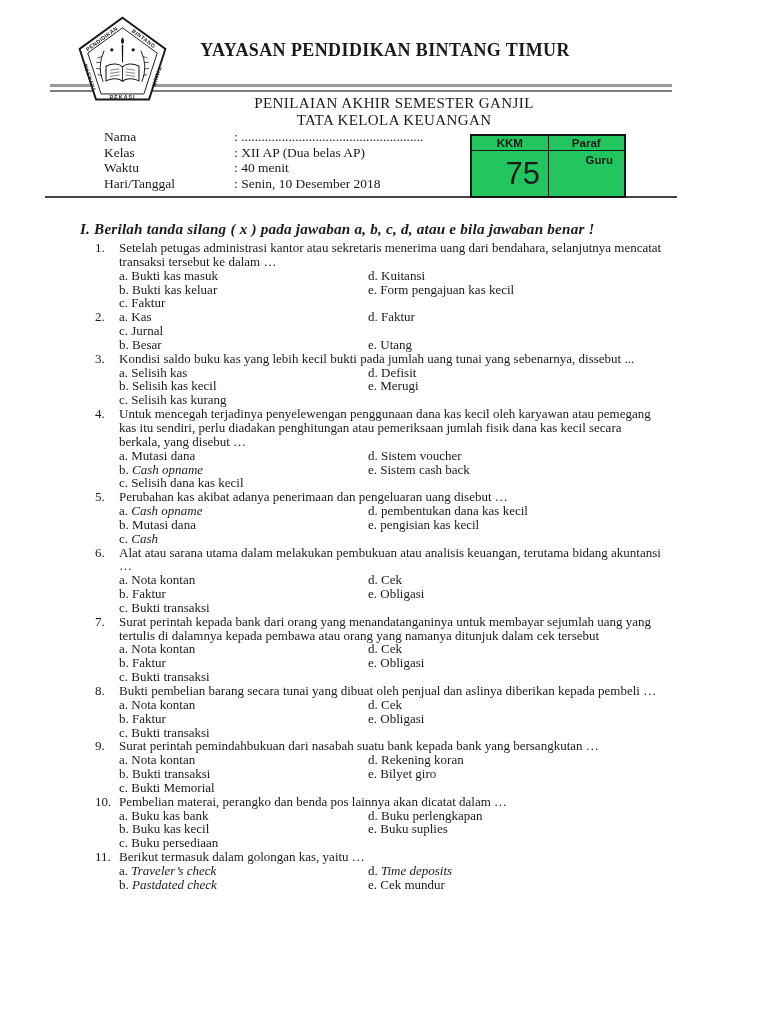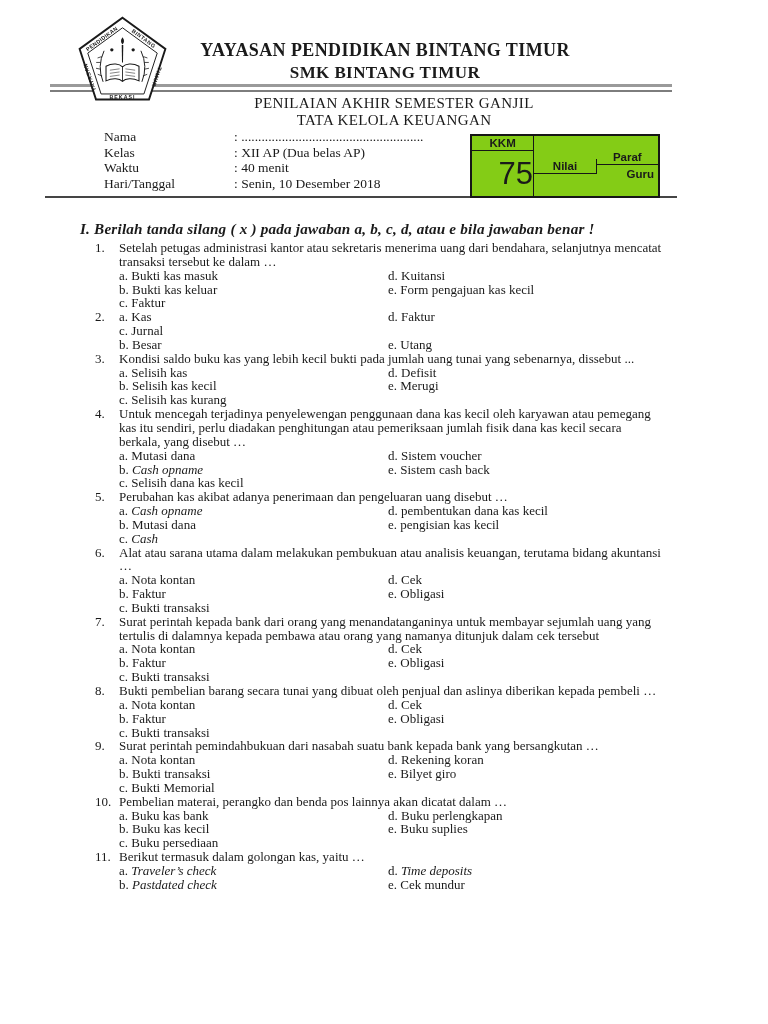--- a/index.html
+++ b/index.html
@@ -19,40 +19,40 @@
   .exam-titles{position:absolute;left:95px;right:75px;top:95px;text-align:center;line-height:17px;letter-spacing:.4px;}
   .exam-line{font-size:15px;}
 
   
   .info{position:absolute;left:75px;top:129px;width:390px;font-size:13.5px;line-height:15.7px;}
   .info-row{display:flex;}
   .info-label{width:130px;flex-shrink:0;margin-left:29px;}
   .info-value{white-space:nowrap;}
 
   
-  .scorebox{position:absolute;left:470px;top:134px;width:190px;height:64px;border:2px solid var(--border);
-    display:flex;font-family:"Liberation Sans",sans-serif;background:#84cc16;z-index:2;align-items:center;}
+  .scorebox{position:absolute;left:470px;top:134px;width:156px;height:64px;border:2px solid var(--border);
+    display:flex;font-family:"Liberation Sans",sans-serif;background:#22c55e;z-index:2;}
   .sb-col{flex:1;display:flex;flex-direction:column;}
   .sb-col:not(:last-child){border-right:1.6px solid var(--border);}
   .sb-head{height:15px;border-bottom:1.6px solid var(--border);font-size:11.5px;font-weight:bold;
     text-align:center;line-height:14px;}
   .sb-body{flex:1;text-align:center;margin-left:26px;}
   .sb-kkm{font-size:31px;line-height:46px;}
   .sb-guru{font-size:11.5px;font-weight:bold;line-height:15px;padding-top:2px;}
 
   .rule-mid{position:absolute;left:45px;width:632px;top:196px;border-top:2.6px solid var(--line-dark);}
 
   
   .section-heading{position:absolute;left:80px;top:220px;width:650px;font-size:15.2px;font-weight:bold;font-style:italic;letter-spacing:.2px;}
   .questions{position:absolute;left:95px;top:241px;width:640px;font-size:13px;line-height:13.85px;}
   .question{display:flex;}
   .q-num{width:24px;flex-shrink:0;}
   .q-body{flex:1;}
   .q-line{white-space:nowrap;}
-  .opt-row{display:flex;white-space:nowrap;gap:20px;}
+  .opt-row{display:flex;white-space:nowrap;}
   .opt{display:inline-block;}
   .opt.c1{width:249px;flex-shrink:0;}
   .opt-text.it{font-style:italic;}
 </style>
 </head>
 <body>
 
 <svg class="logo" viewBox="0 0 100 100">
   <defs>
     <path id="pTL" d="M 10.5 43.5 L 49.5 15"></path>
@@ -88,21 +88,20 @@
     <path d="M37 60 L47 58.6 M37 63.2 L47 61.8 M37 66.4 L47 65 M53 58.6 L63 60 M53 61.8 L63 63.2 M53 65 L63 66.4" stroke-width="0.55"></path>
     <path d="M30 72 Q23.5 56 31 40" stroke-width="1"></path>
     <path d="M29 66 l-4.5 -1.8 M27.5 59 l-4.8 -1 M27.5 52 l-4.6 0 M28.5 46 l-4.2 1.4" stroke-width="0.8"></path>
     <path d="M70 72 Q76.5 56 69 40" stroke-width="1"></path>
     <path d="M71 66 l4.5 -1.8 M72.5 59 l4.8 -1 M72.5 52 l4.6 0 M71.5 46 l4.2 1.4" stroke-width="0.8"></path>
   </g>
 </svg>
 
 <div class="org-titles">
   <div class="org-line1">YAYASAN PENDIDIKAN BINTANG TIMUR</div>
-  <div class="org-line2">SMK BINTANG TIMUR</div>
 </div>
 
 <div class="rule-top"></div>
 
 <div class="exam-titles">
   <div class="exam-line">PENILAIAN AKHIR SEMESTER GANJIL</div>
   <div class="exam-line">TATA KELOLA KEUANGAN</div>
 </div>
 
 <div class="info">
@@ -123,24 +122,20 @@
     <span class="info-value">: Senin, 10 Desember 2018</span>
   </div>
 </div>
 
 <div class="scorebox">
   <div class="sb-col">
     <div class="sb-head">KKM</div>
     <div class="sb-body sb-kkm">75</div>
   </div>
   <div class="sb-col">
-    <div class="sb-head">Nilai</div>
-    <div class="sb-body"></div>
-  </div>
-  <div class="sb-col">
     <div class="sb-head">Paraf</div>
     <div class="sb-body sb-guru">Guru</div>
   </div>
 </div>
 
 <div class="rule-mid"></div>
 
 <div class="section-heading">I. Berilah tanda silang ( x ) pada jawaban a, b, c, d, atau e bila jawaban benar !</div>
 
 <div class="questions">

